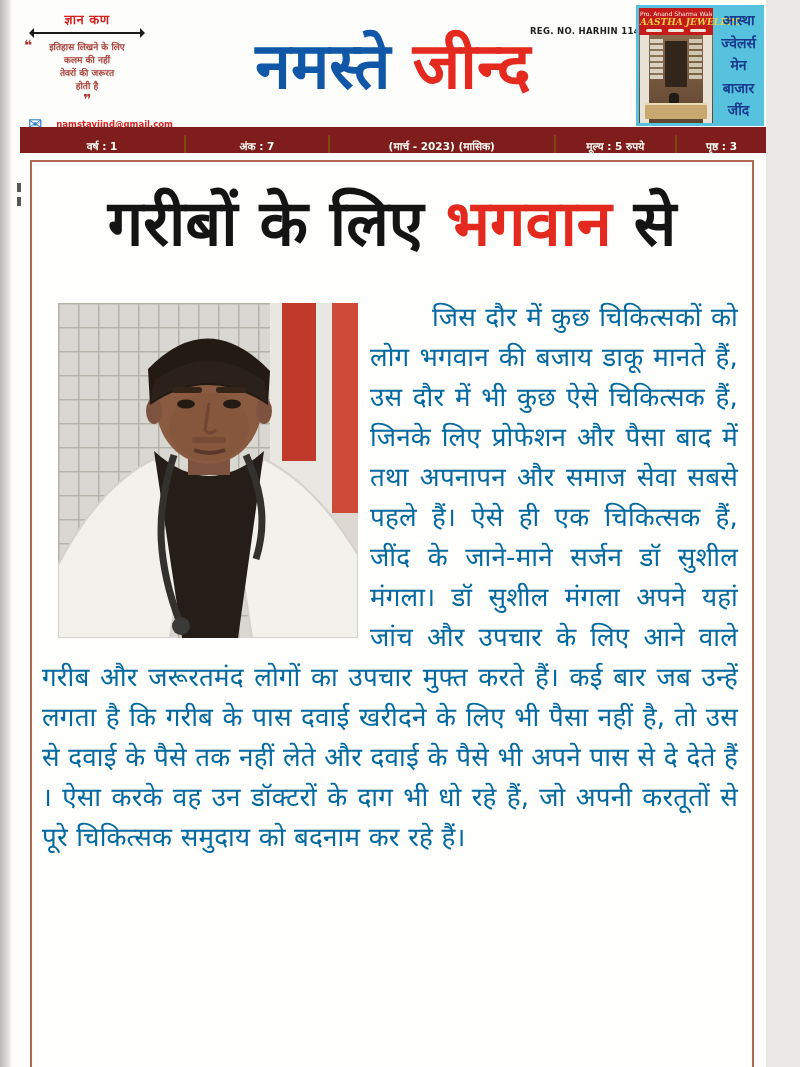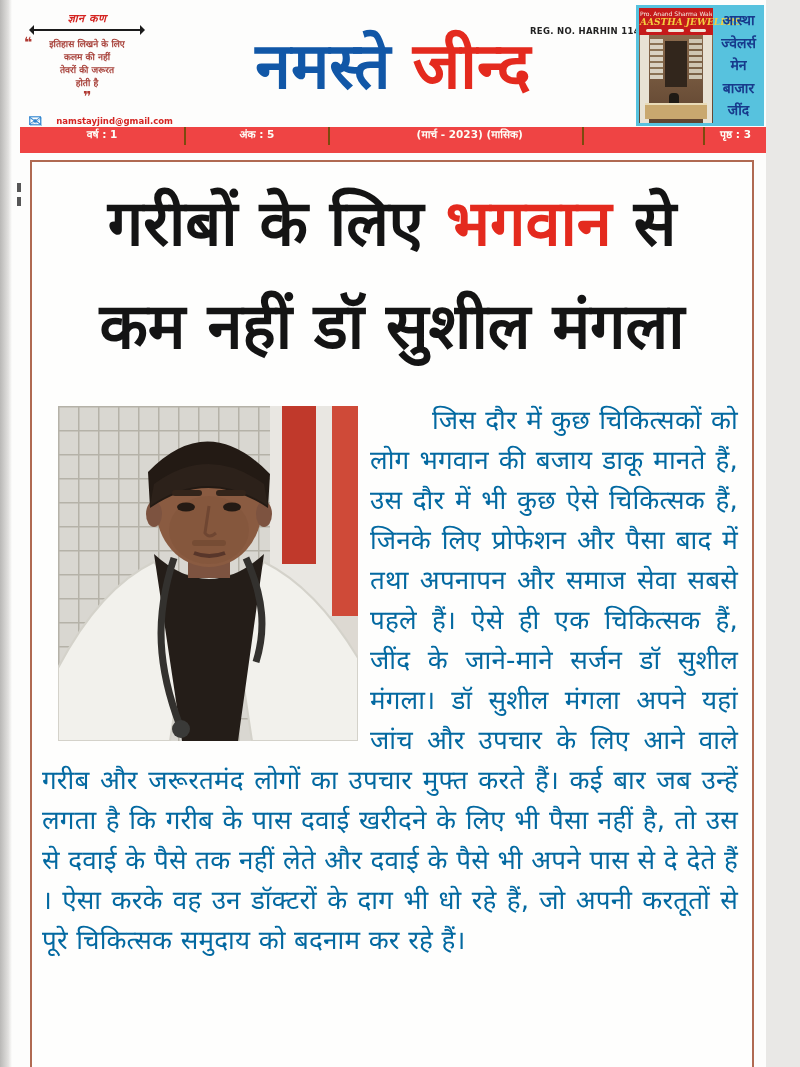--- a/index.html
+++ b/index.html
@@ -9,21 +9,21 @@
     font-family:"DejaVu Sans",sans-serif;
     -webkit-font-smoothing:antialiased;
   }
   .paper{position:absolute;left:8px;top:0;width:760px;height:1067px;background:#fdfdfc;}
   .edge-shadow{position:absolute;left:0;top:0;width:12px;height:1067px;
     background:linear-gradient(90deg,#b9b8b6,#e2e1df 70%,rgba(226,225,223,0));}
   .edge-right{position:absolute;right:0;top:0;width:34px;height:1067px;background:#e9e8e6;}
 
   
   .gyan{position:absolute;left:28px;top:10px;width:118px;text-align:center;}
-  .gyan-title{color:#d42421;font-weight:bold;font-size:11px;letter-spacing:.5px;font-style:italic;}
+  .gyan-title{color:#d42421;font-weight:bold;font-size:13px;letter-spacing:.5px;}
   .gk-arrow{position:relative;height:2px;background:#1b1b1b;margin:4px 3px 7px;}
   .gk-arrow::before,.gk-arrow::after{content:"";position:absolute;top:-4px;border:5px solid transparent;}
   .gk-arrow::before{left:-7px;border-right-color:#1b1b1b;}
   .gk-arrow::after{right:-7px;border-left-color:#1b1b1b;}
   .gk-quote{color:#a8433c;font-size:9px;line-height:13px;font-weight:bold;position:relative;padding:0 6px;}
   .gk-qmark{color:#b03a33;font-size:14px;font-weight:bold;}
   .gk-qopen{position:absolute;left:-4px;top:-2px;}
   .gk-email-row{margin-top:8px;display:flex;align-items:center;justify-content:flex-start;gap:3px;}
   .env-icon{color:#2f84cf;font-size:17px;line-height:16px;text-shadow:1px 1px 0 #9fc8e8;}
   .gk-email{color:#d42421;font-size:8.5px;font-weight:bold;white-space:nowrap;margin-left:11px;}
@@ -54,25 +54,25 @@
   .ad-shop .shelf2{position:absolute;right:11px;top:4px;width:13px;height:40px;
       background:repeating-linear-gradient(#cfc6b2 0 4px,#7c6347 4px 6px);}
   .ad-shop .counter{position:absolute;left:6px;right:6px;bottom:4px;height:14px;background:#c9a86f;
       border-top:2px solid #e9dbb8;}
   .ad-shop .person{position:absolute;left:30px;bottom:16px;width:10px;height:14px;background:#1f1a14;border-radius:4px 4px 0 0;}
   .ad-text{flex:1;display:flex;flex-direction:column;justify-content:space-between;
       padding:2px 0;text-align:center;}
   .ad-text div{color:#173a8c;font-weight:800;font-size:14px;line-height:21px;}
 
   
-  .infobar{position:absolute;left:20px;top:127px;width:746px;height:26px;background:#ef4444;
-      display:flex;align-items:flex-start;}
+  .infobar{position:absolute;left:20px;top:127px;width:746px;height:26px;background:#7f1d1d;
+      display:flex;align-items:flex-end;}
   .infobar .cell{color:#fdfdf6;font-size:10.5px;font-weight:bold;text-align:center;white-space:nowrap;}
   .infobar .sep{width:2px;height:18px;background:#7c4a0e;}
-  .c1{flex:0 0 22%;} .c2{flex:0 0 19%;} .c3{flex:0 0 30%;margin-left:28px;} .c4{flex:0 0 16%;margin-top:44px;} .c5{flex:1;}
+  .c1{flex:0 0 22%;} .c2{flex:0 0 19%;} .c3{flex:0 0 30%;} .c4{flex:0 0 16%;margin-top:44px;} .c5{flex:1;}
 
   
   .article{position:absolute;left:30px;top:160px;width:724px;height:915px;
       border:2px solid #b06a52;background:#fefefd;box-sizing:border-box;overflow:hidden;}
   .margin-marks{position:absolute;left:17px;top:183px;width:4px;height:9px;background:#2d2d2d;
       box-shadow:0 14px 0 #2d2d2d;opacity:.8;}
   .headline{padding:10px 9px 0;text-align:center;font-weight:800;color:#141414;
       font-size:63px;line-height:103px;white-space:nowrap;}
   .hl-red{color:#e42a1e;}
   .story{margin-top:22px;padding:0 14px 0 10px;}
@@ -136,35 +136,34 @@
     <div>ज्वेलर्स</div>
     <div>मेन</div>
     <div>बाजार</div>
     <div>जींद</div>
   </div>
 </div>
 
 <div class="infobar">
   <div class="cell c1">वर्ष : 1</div>
   <div class="sep"></div>
-  <div class="cell c2">अंक : 5</div>
+  <div class="cell c2">अंक : 7</div>
   <div class="sep"></div>
   <div class="cell c3">(मार्च - 2023) (मासिक)</div>
   <div class="sep"></div>
   <div class="cell c4">मूल्य : 5 रुपये</div>
   <div class="sep"></div>
   <div class="cell c5">पृष्ठ : 3</div>
 </div>
 
 <div class="margin-marks"></div>
 
 <div class="article">
   <div class="headline">
     <div><span>गरीबों के लिए </span><span class="hl-red">भगवान</span><span> से</span></div>
-    <div>कम नहीं डॉ सुशील मंगला</div>
   </div>
 
   <div class="story">
     <div class="photo">
       <svg width="300" height="335" viewBox="0 0 300 335" xmlns="http://www.w3.org/2000/svg">
         <defs>
           <pattern id="grid" width="20" height="24" patternUnits="userSpaceOnUse">
             <rect width="20" height="24" fill="#d9d7d1"></rect>
             <path d="M0 .5H20 M.5 0V24" stroke="#b5b2a8" stroke-width="2"></path>
           </pattern>

